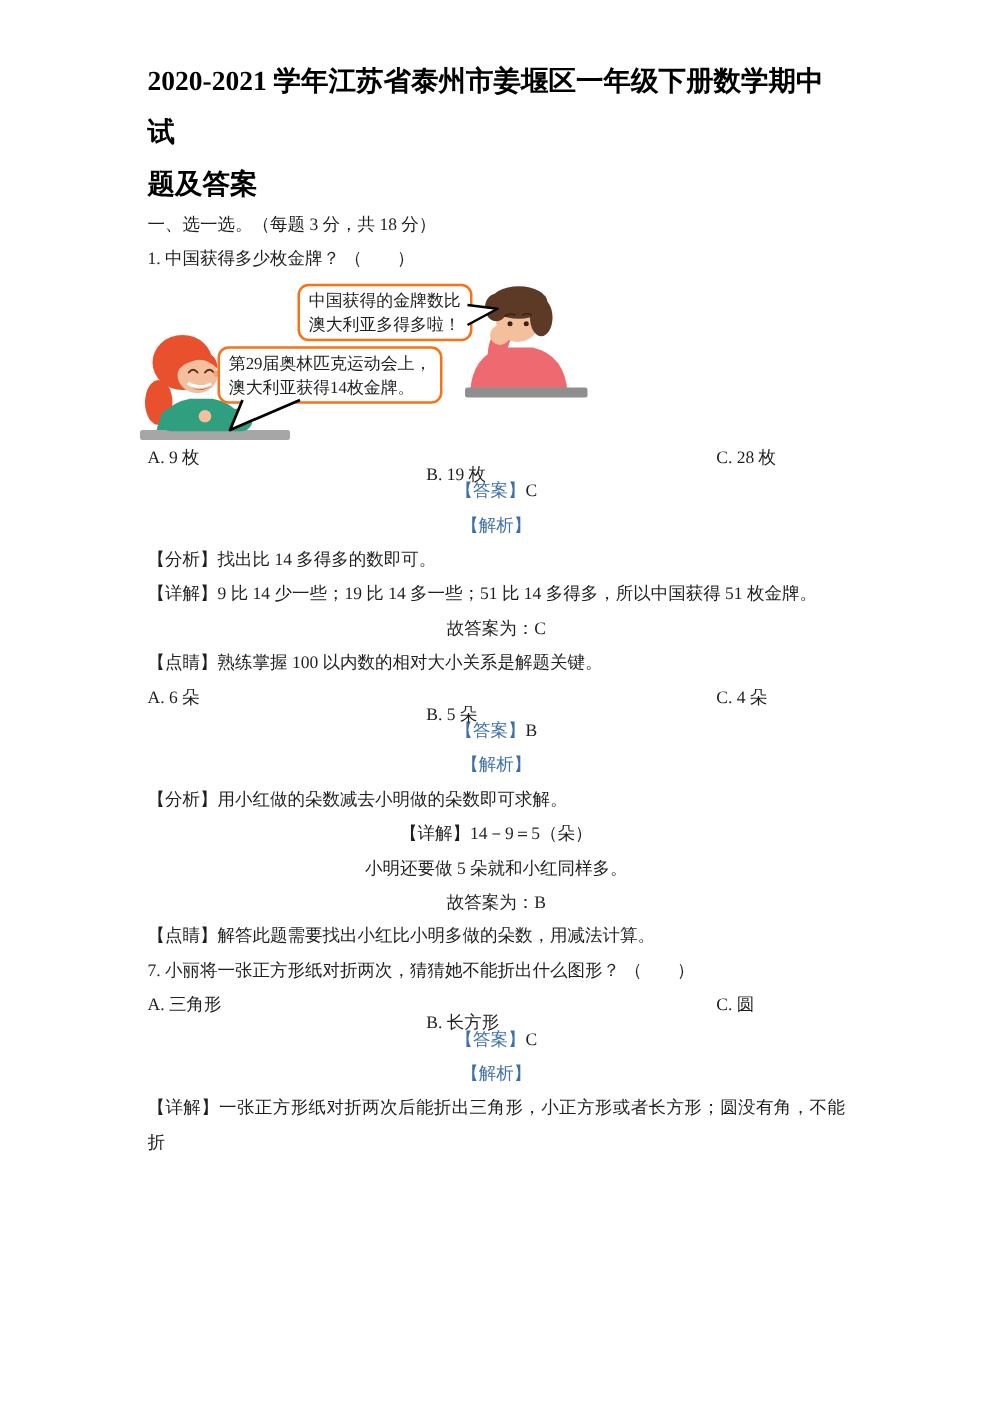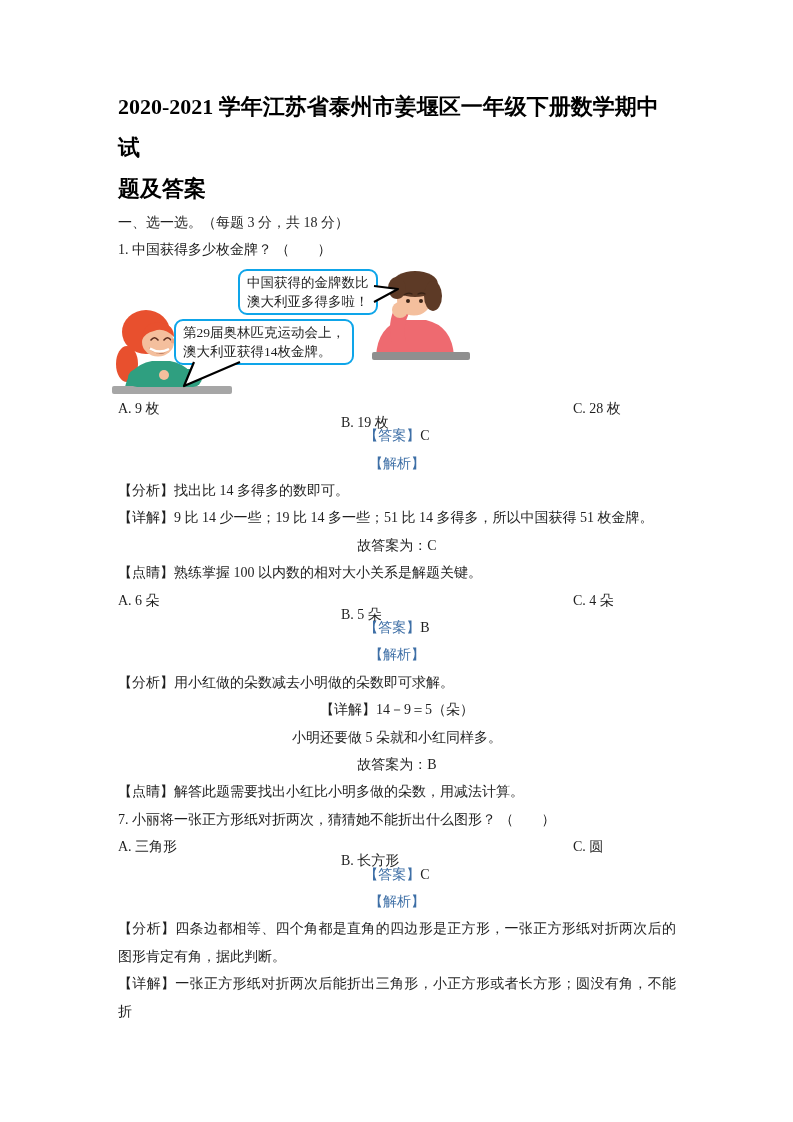--- a/index.html
+++ b/index.html
@@ -1,40 +1,40 @@
 <!DOCTYPE html>
 <html><head>
 <meta charset="utf-8">
 <style>
   html,body{margin:0;padding:0;}
   body{
     width:793px;height:1122px;background:#ffffff;overflow:hidden;position:relative;
     font-family:"Liberation Serif","DejaVu Serif",serif;color:#1f1f1f;
   }
-  .page{padding:86px 117px 0 118px;}
+  .page{padding:44px 117px 0 118px;}
   h1.doc-title{
     margin:0;font-size:22px;line-height:41px;font-weight:700;color:#000;
   }
   h1.doc-title span{display:block;}
   .para{margin:0;font-size:14px;line-height:27.4px;text-align:justify;}
   .nowrap{text-align:center;}
   .blue{color:#3e6fa6;}
   .opts{position:relative;height:27.4px;font-size:14px;line-height:27.4px;}
   .opt{position:absolute;top:0;white-space:nowrap;}
   .opt.o1{left:0;}
   .opt.o2{left:223px;margin-top:14px;}
   .opt.o3{left:455px;}
 
   
   .illustration{position:relative;height:131px;}
   .char-svg{position:absolute;}
   .girl-svg{left:-6px;top:42px;}
   .boy-svg{left:240px;top:6px;}
   .bubble{
-    position:absolute;background:#fff;border:2px solid #0ea5e9;border-radius:9px;
+    position:absolute;background:#fff;border:2px solid #f97316;border-radius:9px;
     padding:2px 7px;font-size:13.5px;line-height:19px;white-space:nowrap;z-index:2;
   }
   .bubble span{display:block;}
   .bubble-boy{left:120px;top:5px;}
   .bubble-girl{left:56px;top:55px;}
   .tail{position:absolute;overflow:visible;}
   .tail-boy{left:100%;margin-left:-2px;top:14px;}
   .tail-girl{left:6px;top:100%;margin-top:-2px;}
 </style>
 </head>
@@ -132,16 +132,15 @@
   <p class="para">7. 小丽将一张正方形纸对折两次，猜猜她不能折出什么图形？ （　　）</p>
 
   <div class="opts">
     <span class="opt o1">A. 三角形</span>
     <span class="opt o2">B. 长方形</span>
     <span class="opt o3">C. 圆</span>
   </div>
 
   <p class="para nowrap"><span class="blue">【答案】</span><span>C</span></p>
   <p class="para nowrap"><span class="blue">【解析】</span></p>
-  <p class="para"><span>【分析】</span><span>四条边都相等、四个角都是直角的四边形是正方形，一张正方形纸对折两次后的图形肯定有角，据此判断。</span></p>
   <p class="para"><span>【详解】</span><span>一张正方形纸对折两次后能折出三角形，小正方形或者长方形；圆没有角，不能折</span></p>
 
 </div>
 
 </body></html>

